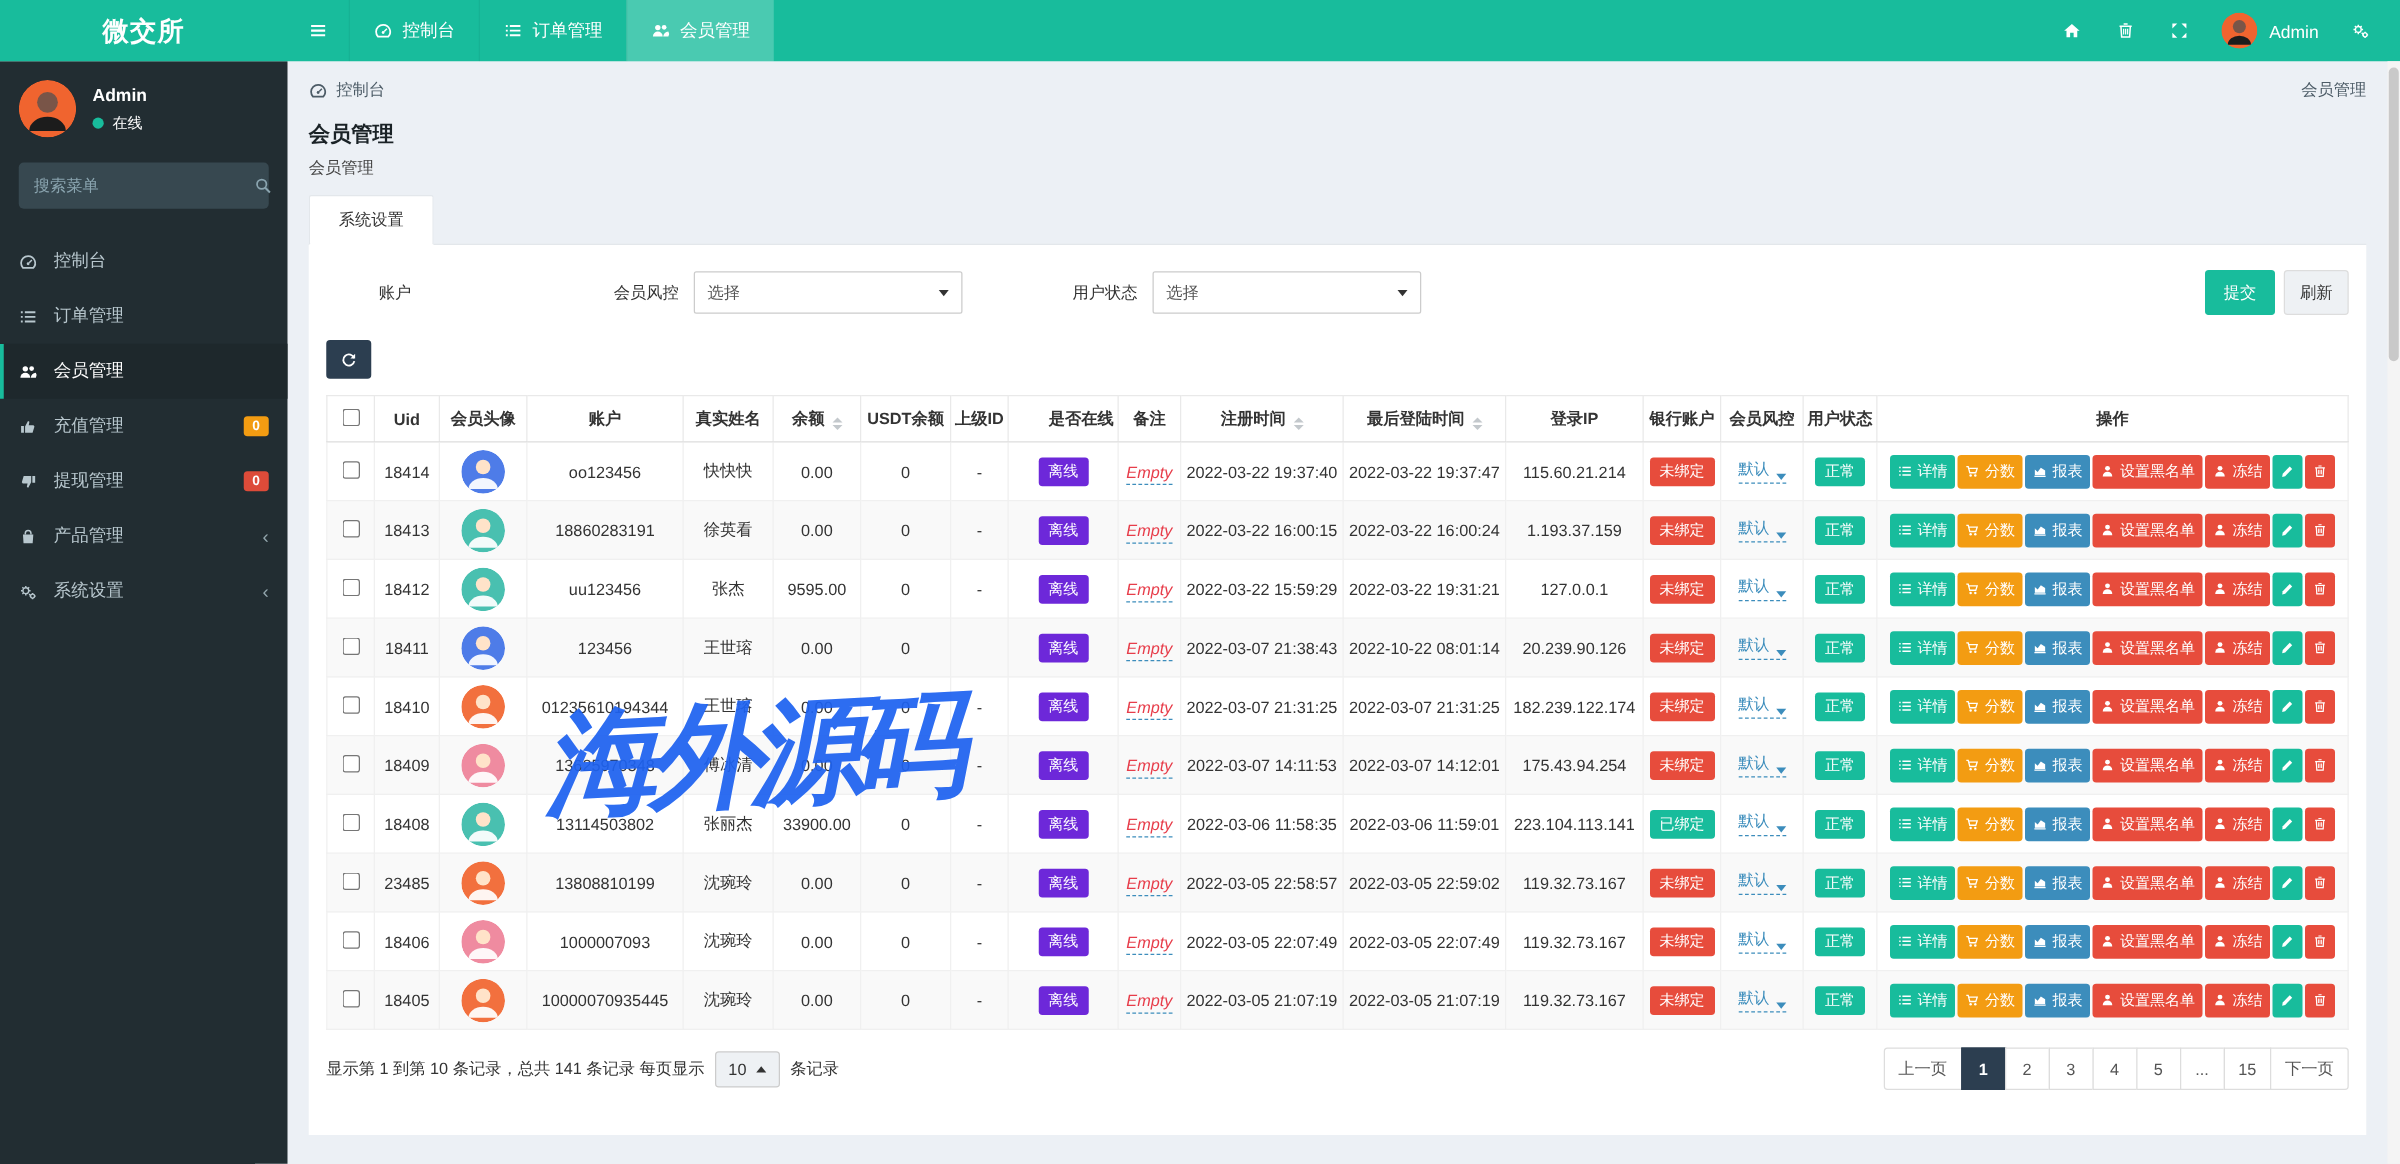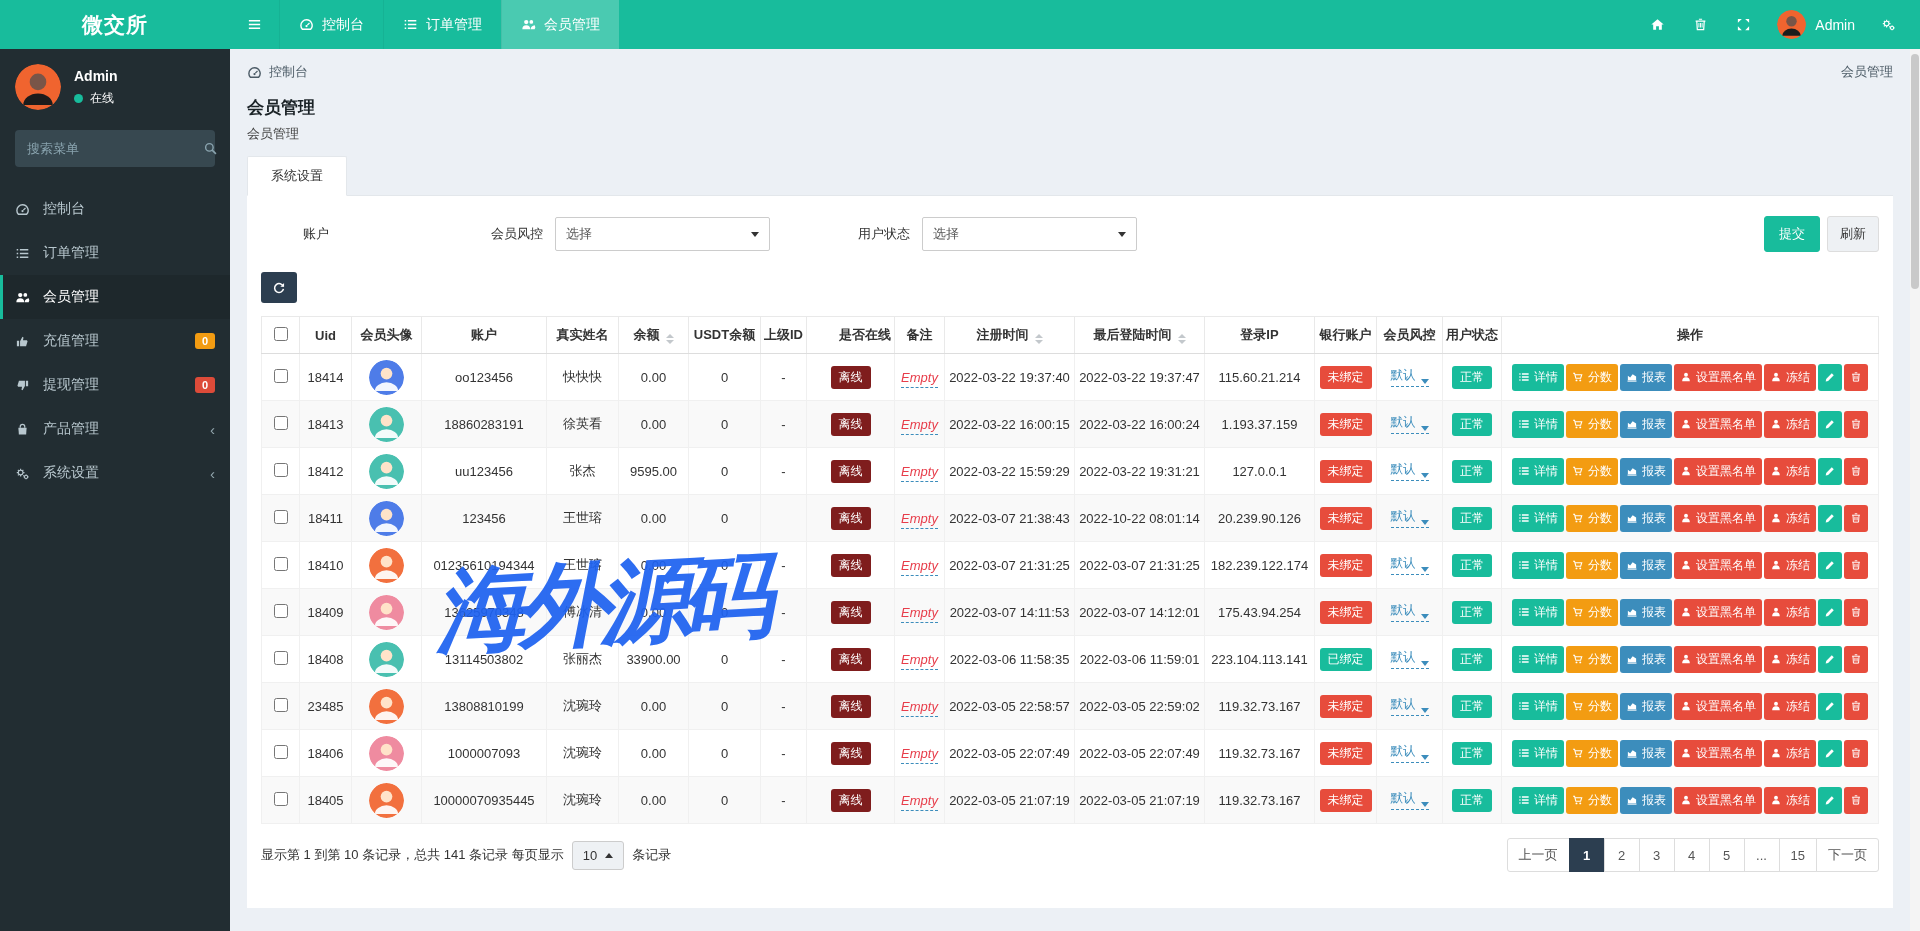--- a/index.html
+++ b/index.html
@@ -87,21 +87,21 @@
   th { border:1px solid #e9e9e9; border-bottom:1px solid #ddd; padding:9px 3px;
     font-weight:bold; text-align:center; white-space:nowrap; background:#fff; }
   td { border:1px solid #f0f0f0; padding:4px 3px; text-align:center; height:47px;
     vertical-align:middle; white-space:nowrap; }
   tbody tr:nth-child(even) { background:#f9f9f9; }
   .sort { display:inline-flex; flex-direction:column; gap:2px; margin-left:6px; vertical-align:1px; }
   .sort i { width:0; height:0; border-left:4px solid transparent; border-right:4px solid transparent; }
   .sort .up { border-bottom:4px solid #c3c8cc; }
   .sort .dn { border-top:4px solid #c3c8cc; }
   .badge { display:inline-block; padding:3px 8px; border-radius:3px; color:#fff; font-size:12px; }
-  .b-online { background:#7f1d1d;text-align:right; }
+  .b-online { background:#6d28d9;text-align:right; }
   .b-danger { background:#e74c3c; }
   .b-success { background:#18bc9c; }
   .note-link { color:#e73d4a; font-style:italic; border-bottom:1px dashed #3c8dbc;
     padding-bottom:2px; cursor:pointer; }
   .risk-link { color:#3c8dbc; border-bottom:1px dashed #3c8dbc; padding-bottom:2px;
     cursor:pointer; display:inline-flex; align-items:flex-end; gap:5px; font-size:12.5px; }
   .risk-link .caret-dn { border-top-color:#3c8dbc; border-left-width:4px; border-right-width:4px; }
   .avatar-cell { width:35px; height:35px; border-radius:50%; overflow:hidden; display:inline-block; vertical-align:middle; }
   .abtn { display:inline-flex; align-items:center; gap:4px; height:27px; padding:0 6px;
     border-radius:3px; color:#fff; font-size:12px; margin:0 1px; cursor:pointer; vertical-align:middle; }

